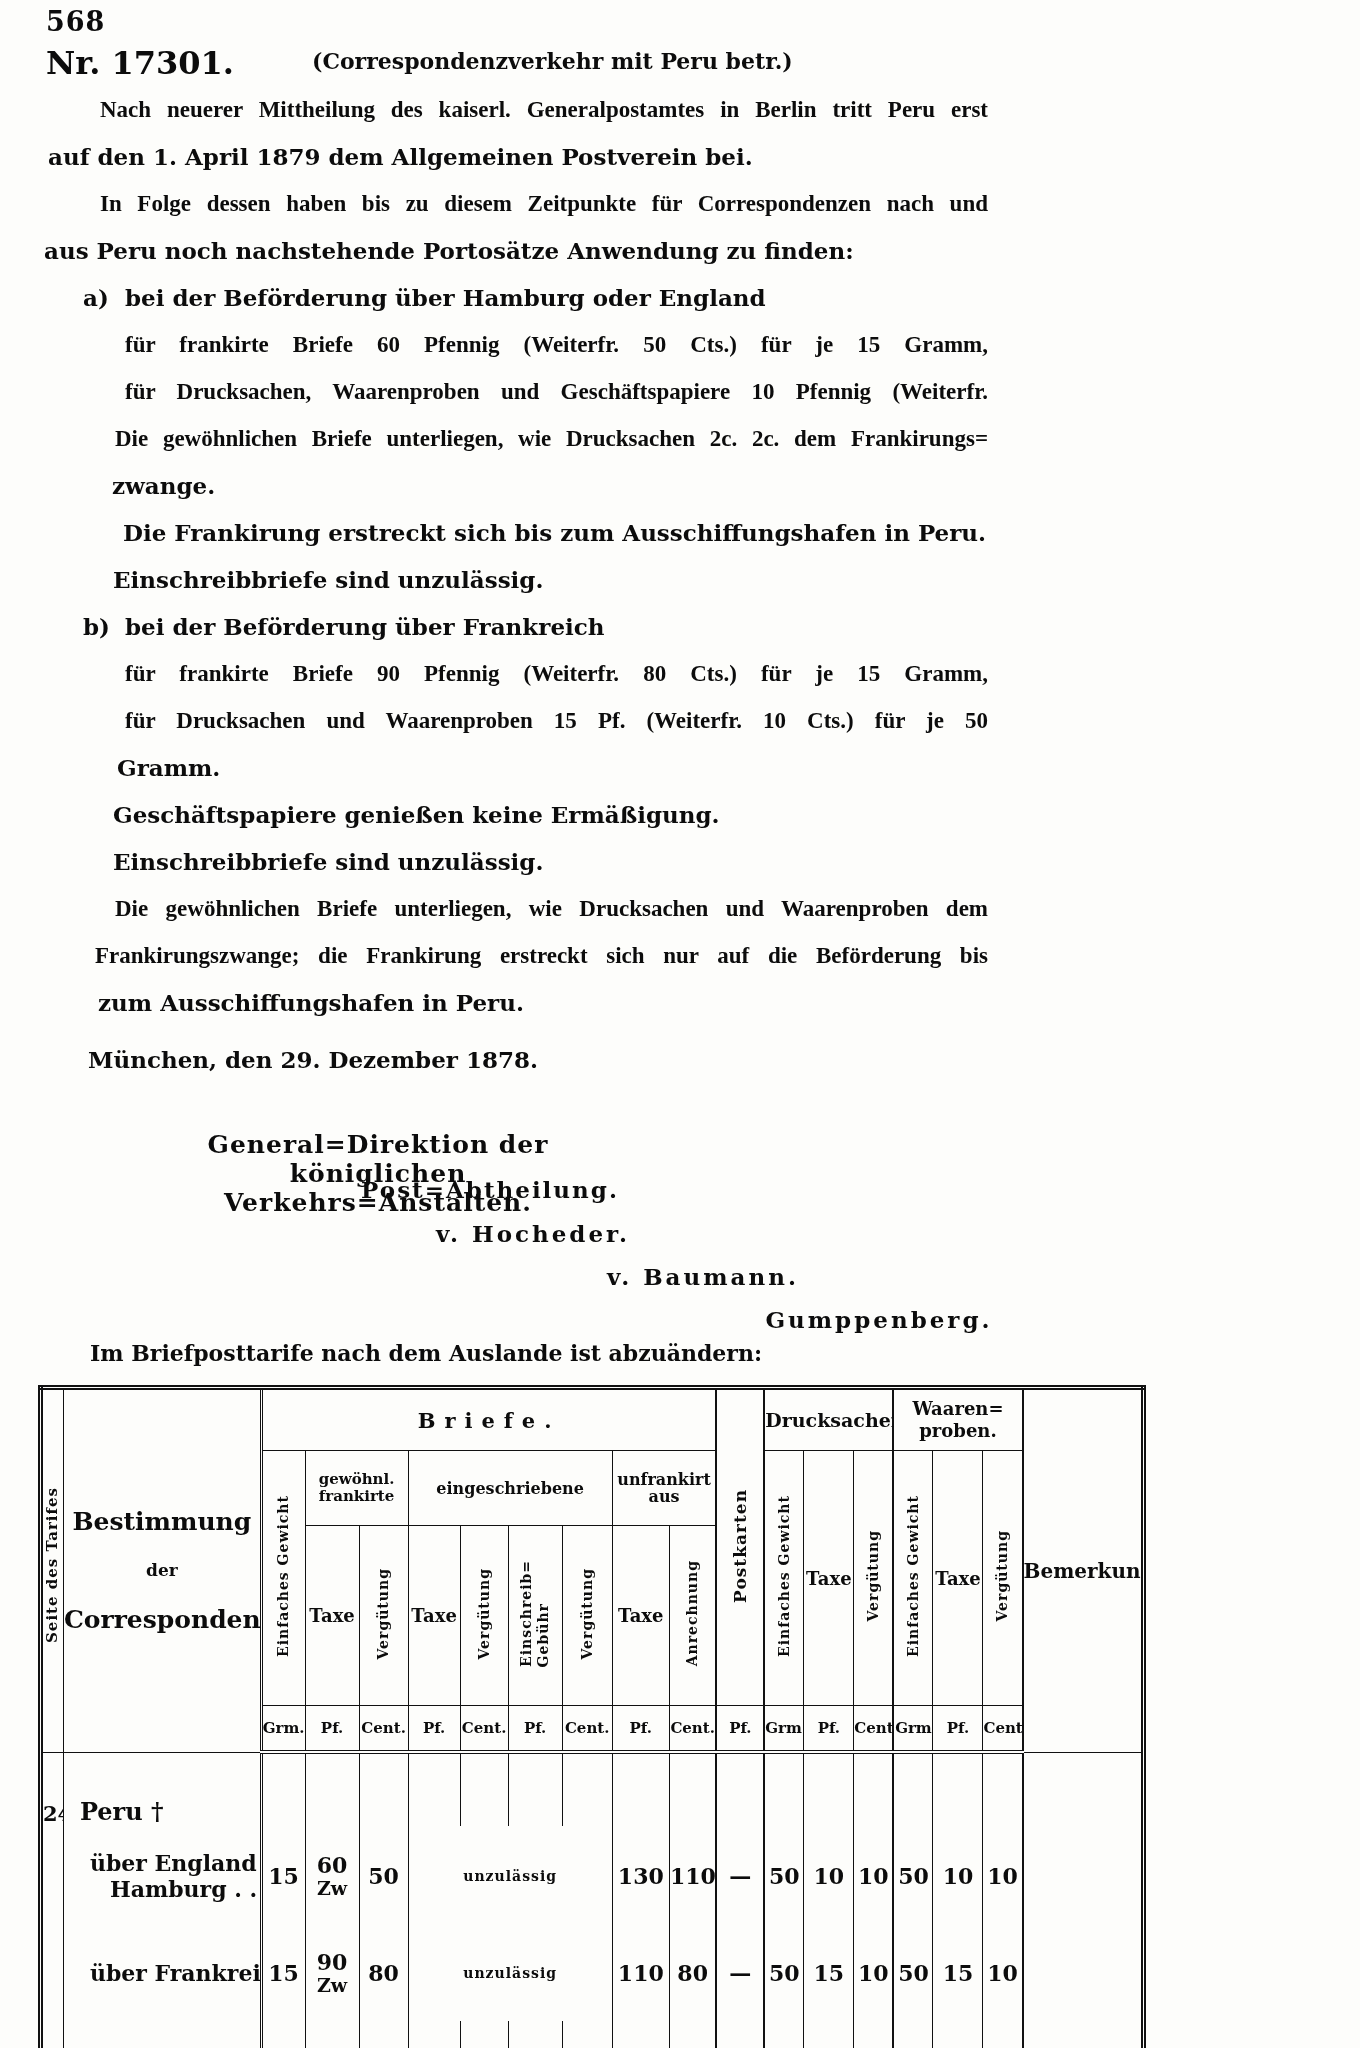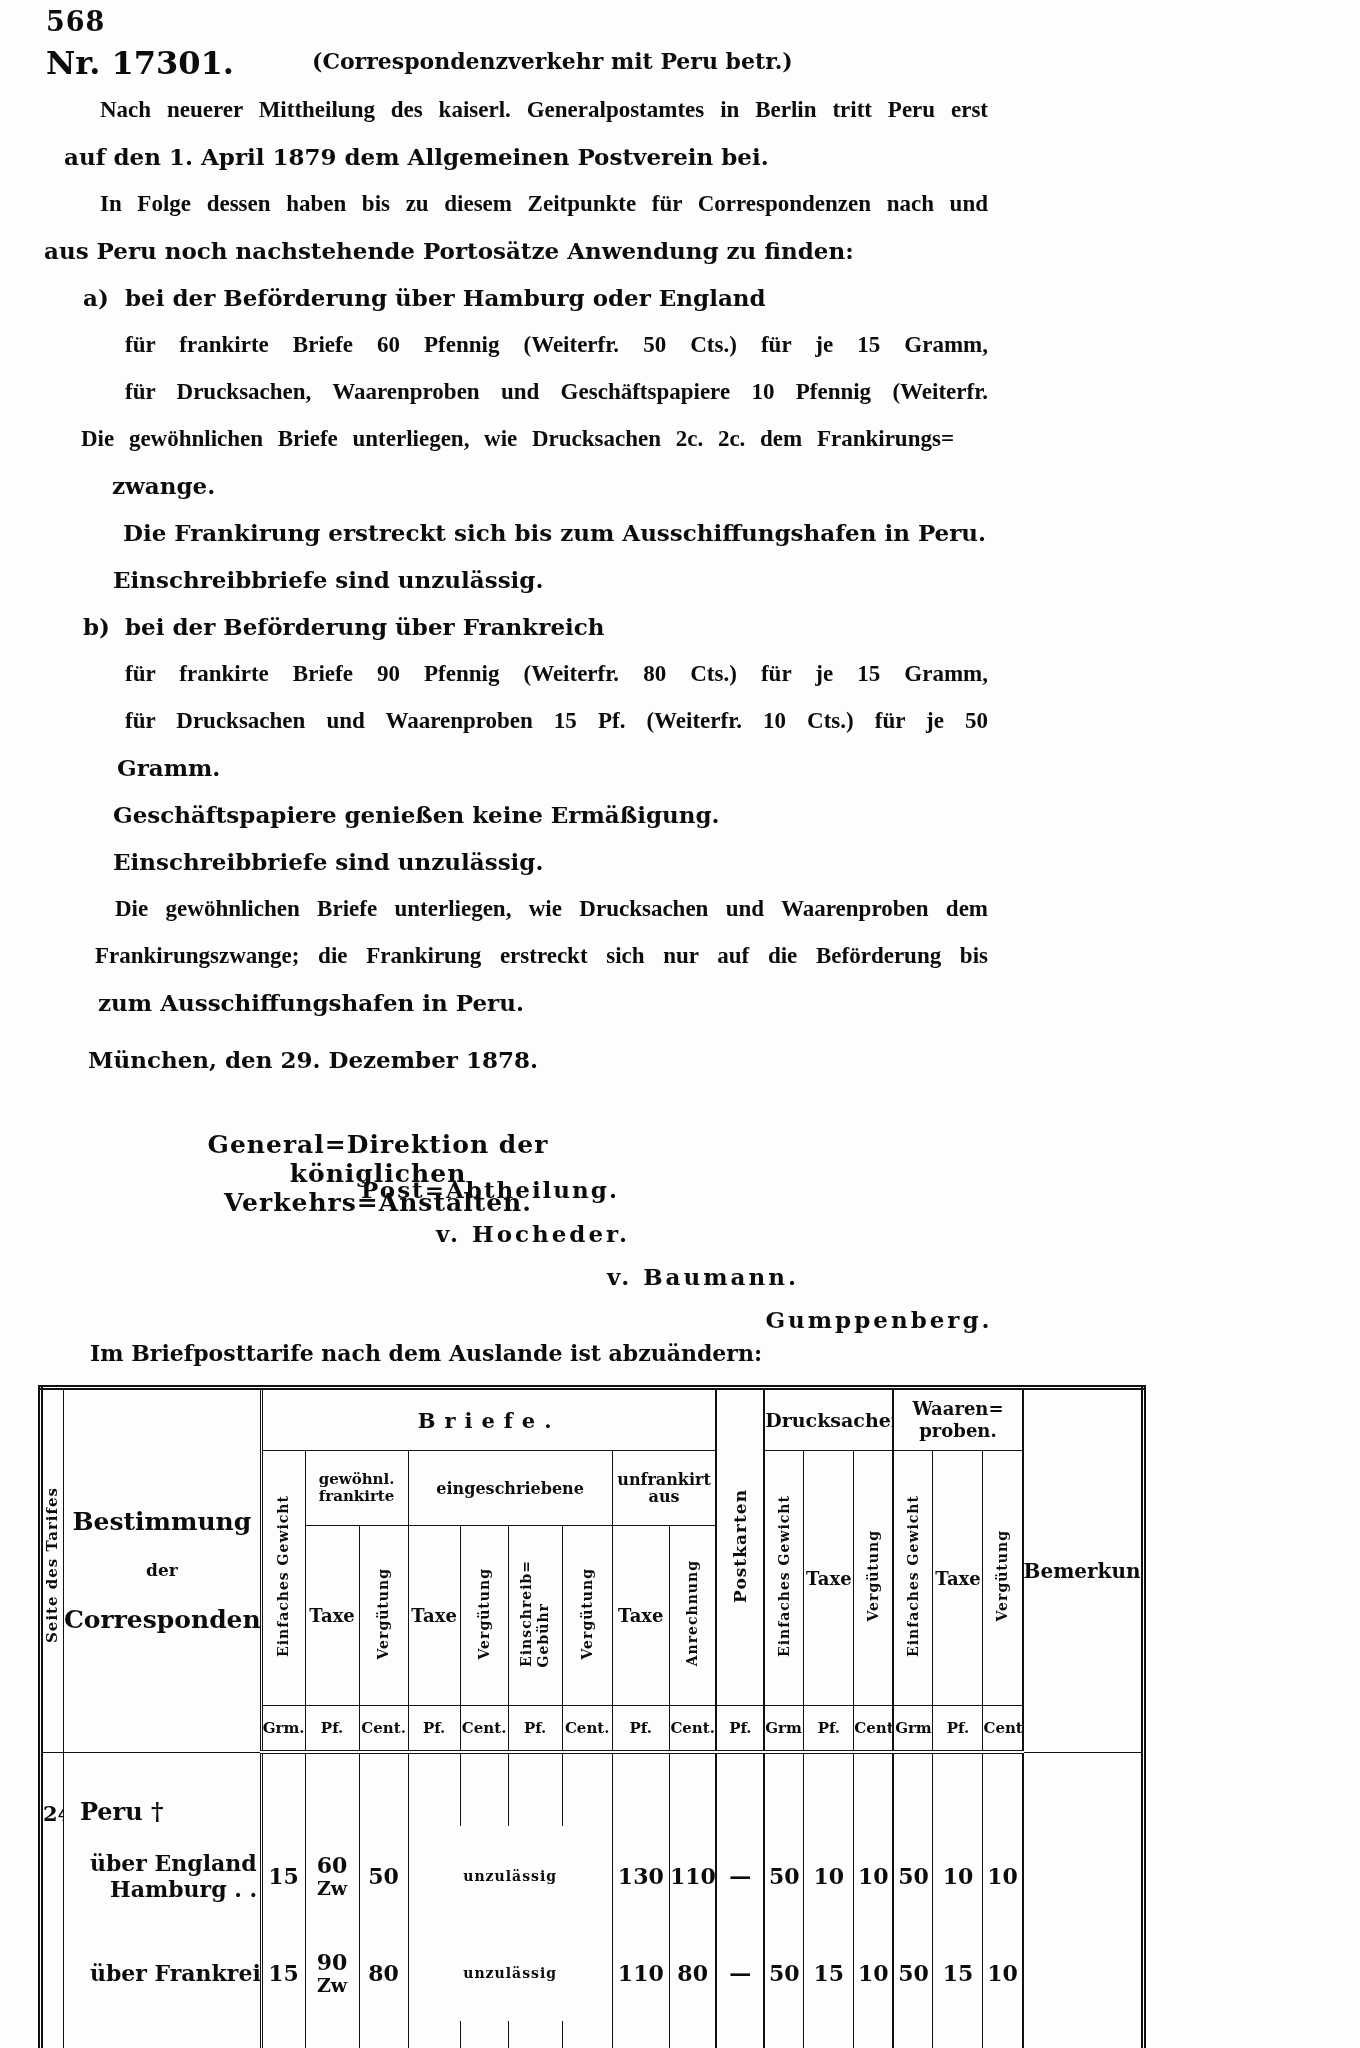--- a/index.html
+++ b/index.html
@@ -86,27 +86,27 @@
 <body>
 
 <div class="page">
 
   <div class="pagenum">568</div>
   <div class="docno">Nr. 17301.</div>
   <div class="subject">(Correspondenzverkehr mit Peru betr.)</div>
 
   <div class="bodyblock">
     <div class="ln jst" style="margin-left:100px;width:888px;">Nach neuerer Mittheilung des kaiserl. Generalpostamtes in Berlin tritt Peru erst</div>
-    <div class="ln" style="margin-left:64px;">auf den 1. April 1879 dem Allgemeinen Postverein bei.</div>
+    <div class="ln" style="margin-left:48px;">auf den 1. April 1879 dem Allgemeinen Postverein bei.</div>
     <div class="ln jst" style="margin-left:100px;width:888px;">In Folge dessen haben bis zu diesem Zeitpunkte für Correspondenzen nach und</div>
     <div class="ln" style="margin-left:44px;">aus Peru noch nachstehende Portosätze Anwendung zu finden:</div>
     <div class="ln" style="margin-left:83px;"><span class="amark">a)</span><span>bei der Beförderung über Hamburg oder England</span></div>
     <div class="ln jst" style="margin-left:125px;width:863px;">für frankirte Briefe 60 Pfennig (Weiterfr. 50 Cts.) für je 15 Gramm,</div>
     <div class="ln jst" style="margin-left:125px;width:863px;">für Drucksachen, Waarenproben und Geschäftspapiere 10 Pfennig (Weiterfr.</div>
-    <div class="ln jst" style="margin-left:81px;width:873px;">Die gewöhnlichen Briefe unterliegen, wie Drucksachen 2c. 2c. dem Frankirungs=</div>
+    <div class="ln jst" style="margin-left:115px;width:873px;">Die gewöhnlichen Briefe unterliegen, wie Drucksachen 2c. 2c. dem Frankirungs=</div>
     <div class="ln" style="margin-left:112px;">zwange.</div>
     <div class="ln" style="margin-left:123px;">Die Frankirung erstreckt sich bis zum Ausschiffungshafen in Peru.</div>
     <div class="ln" style="margin-left:113px;">Einschreibbriefe sind unzulässig.</div>
     <div class="ln" style="margin-left:83px;"><span class="amark">b)</span><span>bei der Beförderung über Frankreich</span></div>
     <div class="ln jst" style="margin-left:125px;width:863px;">für frankirte Briefe 90 Pfennig (Weiterfr. 80 Cts.) für je 15 Gramm,</div>
     <div class="ln jst" style="margin-left:125px;width:863px;">für Drucksachen und Waarenproben 15 Pf. (Weiterfr. 10 Cts.) für je 50</div>
     <div class="ln" style="margin-left:117px;">Gramm.</div>
     <div class="ln" style="margin-left:113px;">Geschäftspapiere genießen keine Ermäßigung.</div>
     <div class="ln" style="margin-left:113px;">Einschreibbriefe sind unzulässig.</div>
     <div class="ln jst" style="margin-left:115px;width:873px;">Die gewöhnlichen Briefe unterliegen, wie Drucksachen und Waarenproben dem</div>

